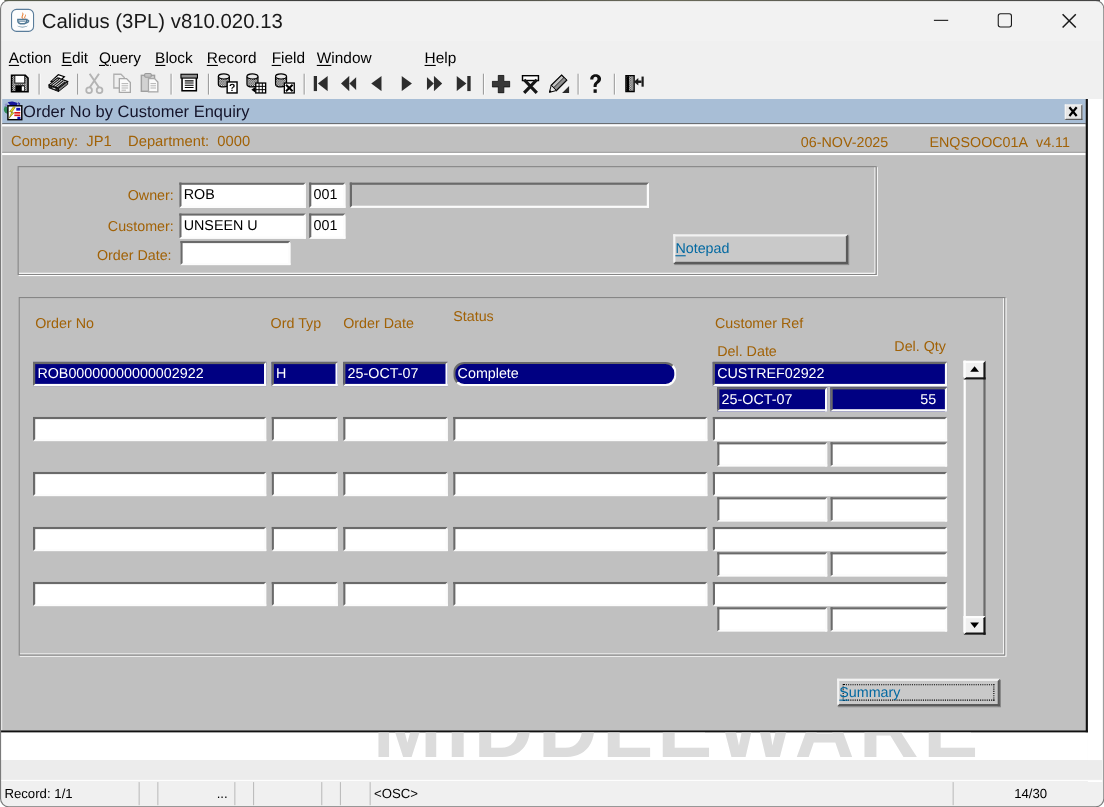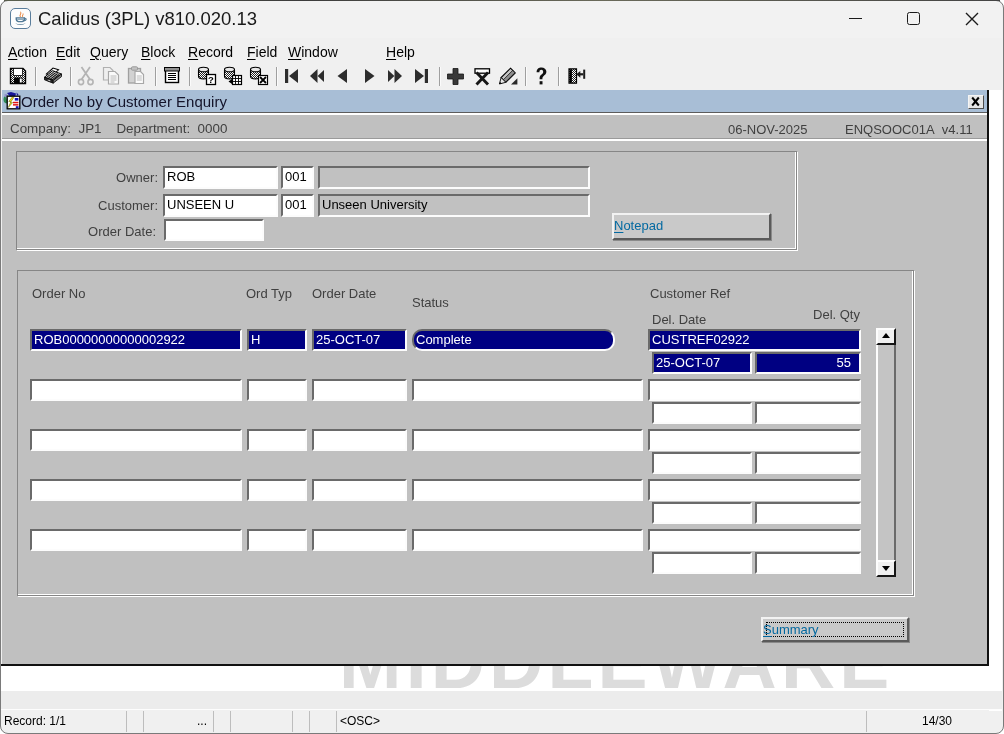--- a/index.html
+++ b/index.html
@@ -10,21 +10,21 @@
   background:#f0f0f0; border-radius:8px; overflow:hidden; }
 #frame { position:absolute; left:0; top:0; width:1004px; height:734px;
   border:1px solid #7a7a7a; border-radius:8px; z-index:60; pointer-events:none; }
 .fld { position:absolute; background:#fff;
   border:2px solid; border-color:#6a6a6a #fcfcfc #fcfcfc #6a6a6a;
   font-size:13px; color:#000; line-height:18px; padding-left:2px; overflow:hidden; white-space:nowrap;}
 .navy { background:#000082; color:#fff; }
 .grayf { background:#c1c1c1; }
 .etched { position:absolute; border:1px solid #868686;
   box-shadow:1px 1px 0 #ffffff, inset -1px -1px 0 #ffffff; }
-.lbl { position:absolute; font-size:13px; color:#404040; white-space:nowrap; }
+.lbl { position:absolute; font-size:13px; color:#a16207; white-space:nowrap; }
 .btn { position:absolute; background:#c9c9c9; text-align:left;
   border:2px solid; border-color:#f2f2f2 #5a5a5a #5a5a5a #f2f2f2;
   box-shadow:1px 1px 0 #8a8a8a; font-size:13px; color:#0369a1; }
 u.h { text-decoration:underline; text-underline-offset:2px; }
 .sep { position:absolute; top:67px; width:1px; height:19px; background:#9f9f9f;
   box-shadow:1px 0 0 #fbfbfb; }
 .mi { display:inline-block; font-size:14px; color:#000; }
 </style>
 </head>
 <body>
@@ -230,29 +230,28 @@
 
   <div class="etched" style="left:16px;top:151px;width:781px;height:99px;"></div>
   <div class="lbl" style="left:0px;top:170px;width:158px;text-align:right;">Owner:</div>
   <div class="lbl" style="left:0px;top:198px;width:158px;text-align:right;">Customer:</div>
   <div class="lbl" style="left:0px;top:224px;width:156px;text-align:right;padding-left:36px;">Order Date:</div>
   <div class="fld" style="left:163px;top:166px;width:115px;height:23px;">ROB</div>
   <div class="fld" style="left:281px;top:166px;width:33px;height:23px;">001</div>
   <div class="fld grayf" style="left:318px;top:166px;width:272px;height:23px;"></div>
   <div class="fld" style="left:163px;top:194px;width:115px;height:23px;">UNSEEN U</div>
   <div class="fld" style="left:281px;top:194px;width:33px;height:23px;">001</div>
-  <div class="fld grayf" style="left:318px;top:194px;width:272px;height:23px;">Unseen University</div>
   <div class="fld" style="left:164px;top:219px;width:100px;height:22px;"></div>
   <div class="btn" style="left:612px;top:213px;width:159px;height:27px;line-height:22px;"><u class="h">N</u>otepad</div>
 
   <div class="etched" style="left:17px;top:270px;width:897px;height:326px;"></div>
   <div class="lbl" style="left:32px;top:286px;">Order No</div>
   <div class="lbl" style="left:246px;top:286px;">Ord Typ</div>
   <div class="lbl" style="left:312px;top:286px;">Order Date</div>
-  <div class="lbl" style="left:412px;top:295px;">Status</div>
+  <div class="lbl" style="left:412px;top:280px;">Status</div>
   <div class="lbl" style="left:650px;top:286px;">Customer Ref</div>
   <div class="lbl" style="left:652px;top:312px;text-align:right;">Del. Date</div>
   <div class="lbl" style="left:660px;top:307px;width:200px;text-align:right;">Del. Qty</div>
 
   <div id="rows">
       <div class="fld navy" style="left:30px;top:329px;width:212px;height:22px;">ROB00000000000002922</div>
       <div class="fld navy" style="left:247px;top:329px;width:60px;height:22px;">H</div>
       <div class="fld navy" style="left:312px;top:329px;width:95px;height:22px;">25-OCT-07</div>
       <div class="fld navy" style="left:412px;top:329px;width:203px;height:22px;border-radius:10px;">Complete</div>
       <div class="fld navy" style="left:648px;top:329px;width:213px;height:22px;">CUSTREF02922</div>

